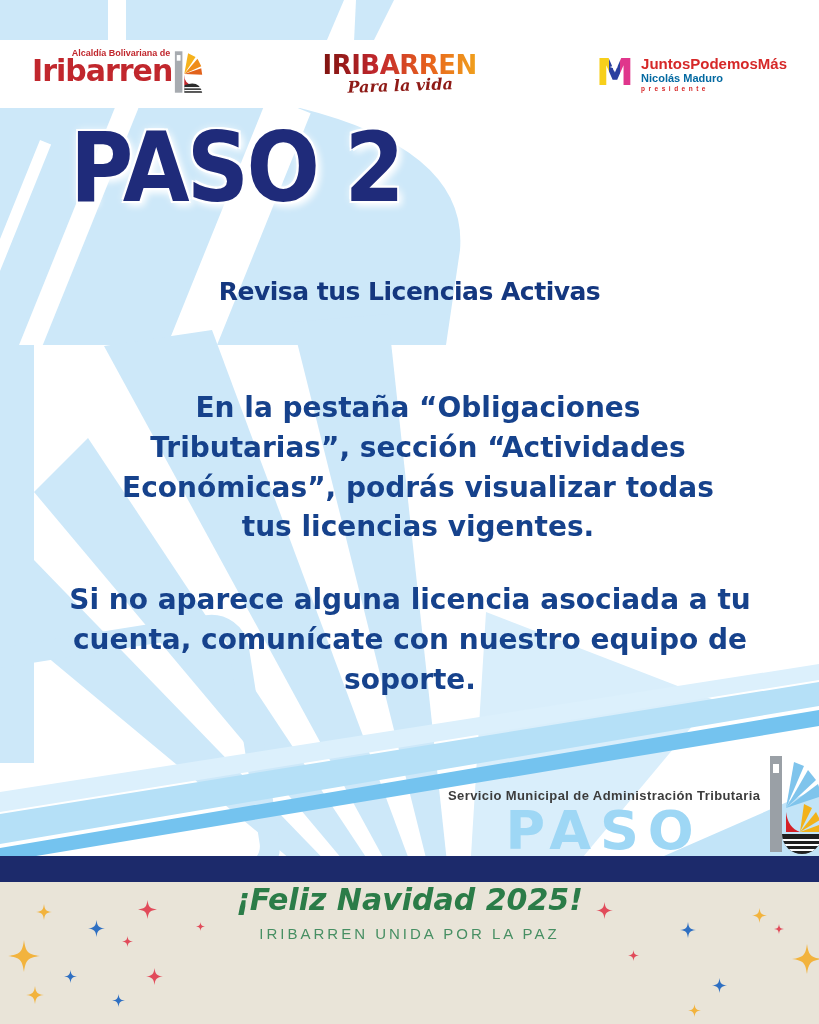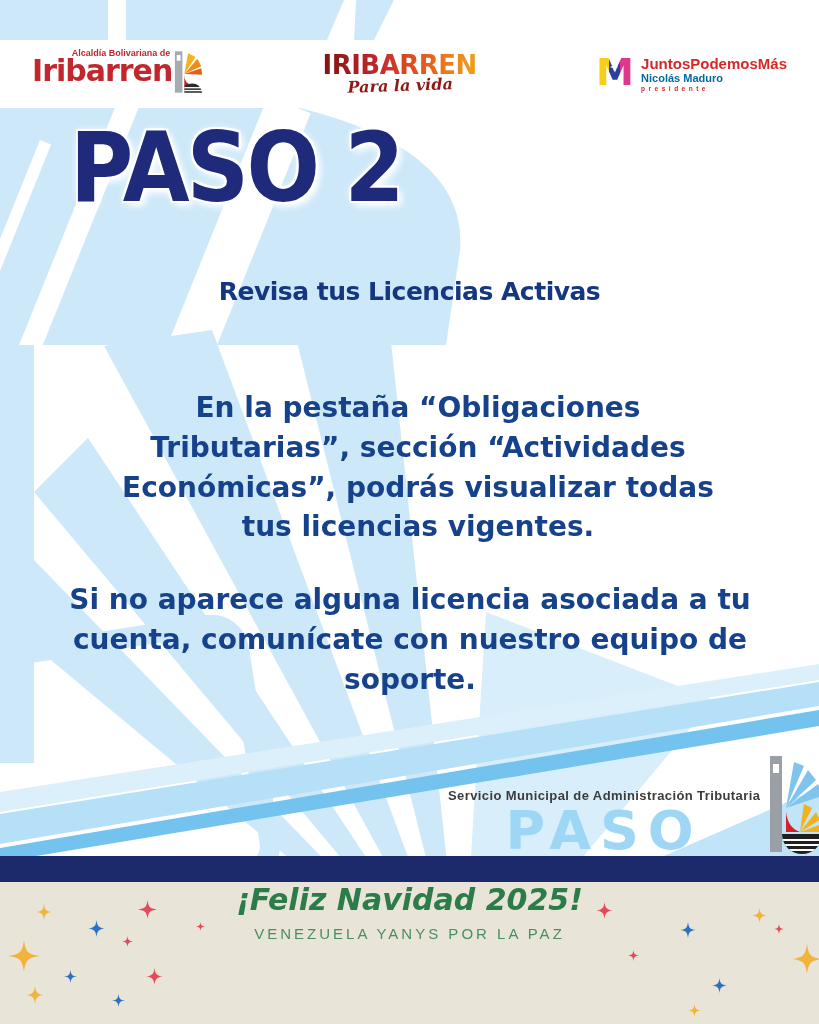--- a/index.html
+++ b/index.html
@@ -263,16 +263,16 @@
             <path d="M12 0C13.2 9 15 10.8 24 12C15 13.2 13.2 15 12 24C10.8 15 9 13.2 0 12C9 10.8 10.8 9 12 0Z" fill="#f2b33d"></path>
           </svg></div>
         <div class="star" style="left: 774px; top: 42px;"><svg width="10" height="10" viewBox="0 0 24 24">
             <path d="M12 0C13.2 9 15 10.8 24 12C15 13.2 13.2 15 12 24C10.8 15 9 13.2 0 12C9 10.8 10.8 9 12 0Z" fill="#e14b5a"></path>
           </svg></div>
         <div class="star" style="left: 688px; top: 122px;"><svg width="13" height="13" viewBox="0 0 24 24">
             <path d="M12 0C13.2 9 15 10.8 24 12C15 13.2 13.2 15 12 24C10.8 15 9 13.2 0 12C9 10.8 10.8 9 12 0Z" fill="#f2b33d"></path>
           </svg></div>
       </div>
     <div class="f-line2">¡Feliz Navidad 2025!</div>
-    <div class="f-line3">VENEZUELA YANYS POR LA PAZ</div>
+    <div class="f-line3">IRIBARREN UNIDA POR LA PAZ</div>
   </footer>
 
 </div>
 
 </body></html>

